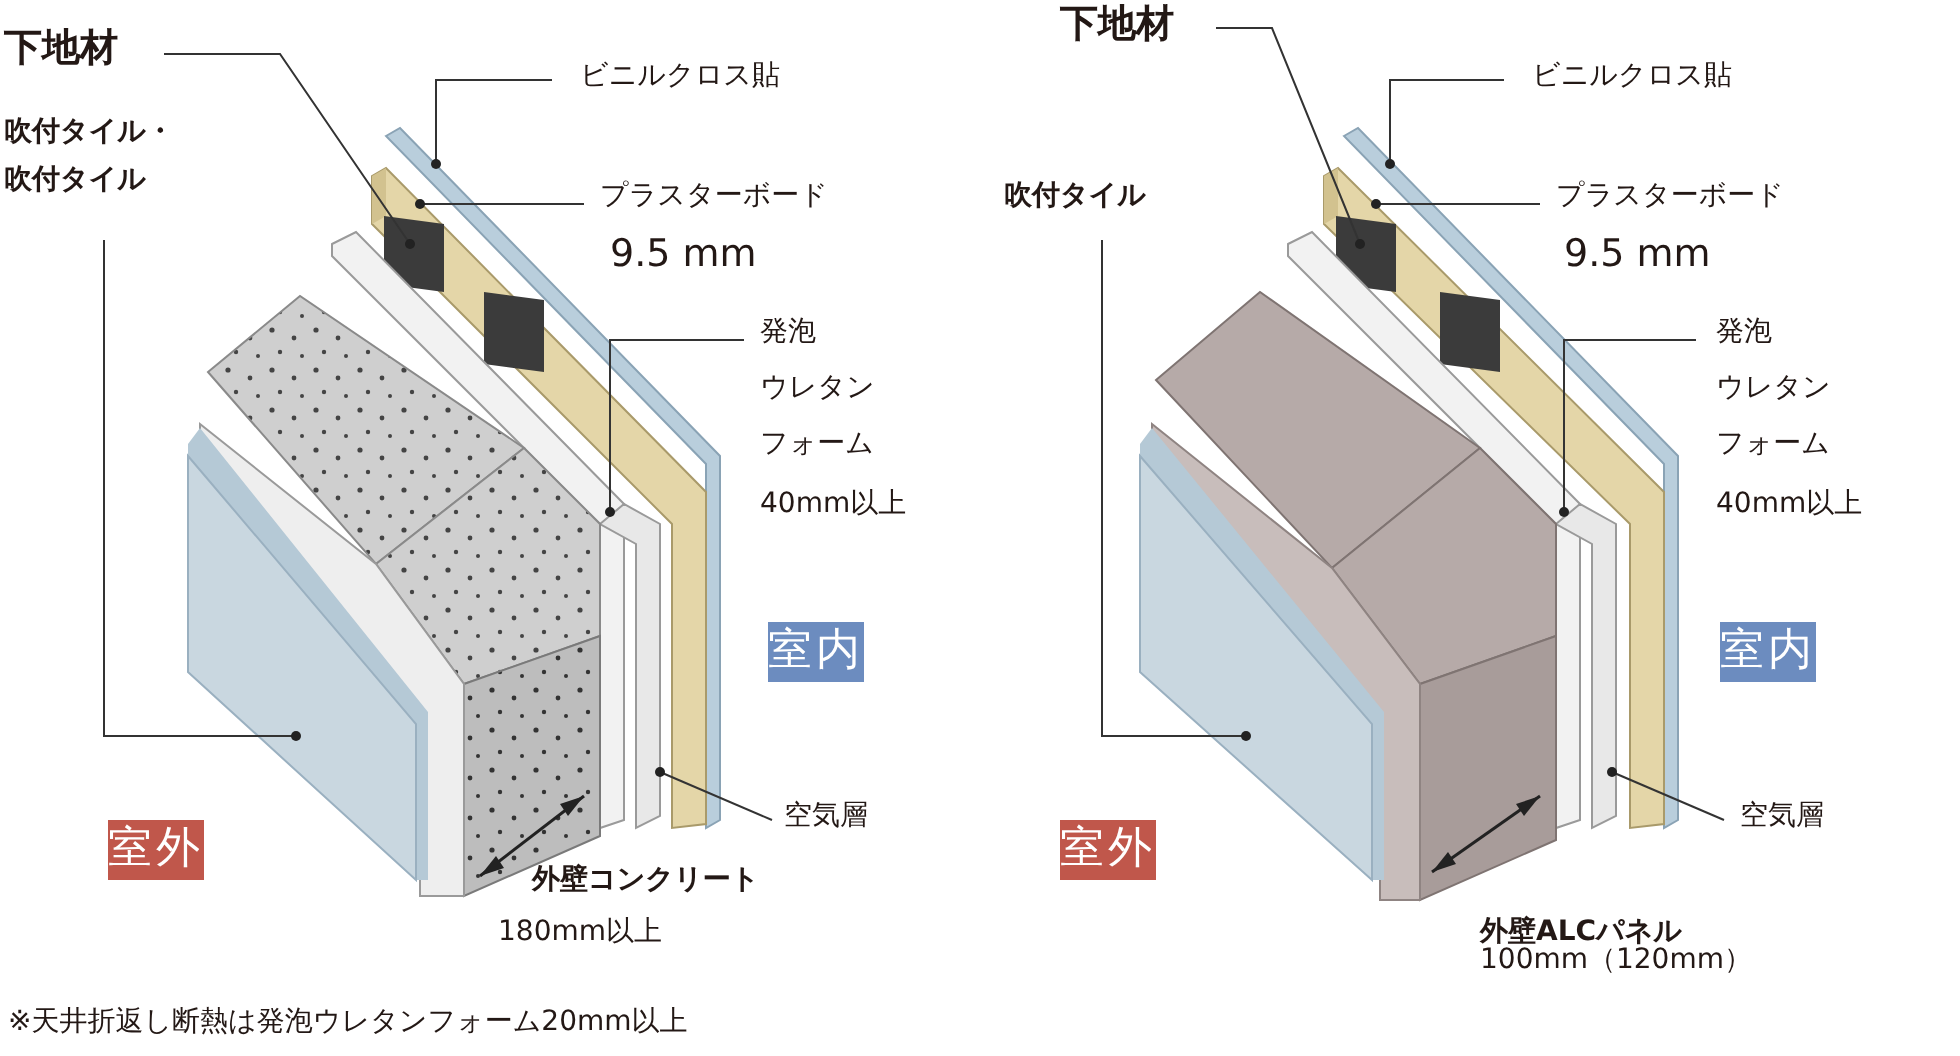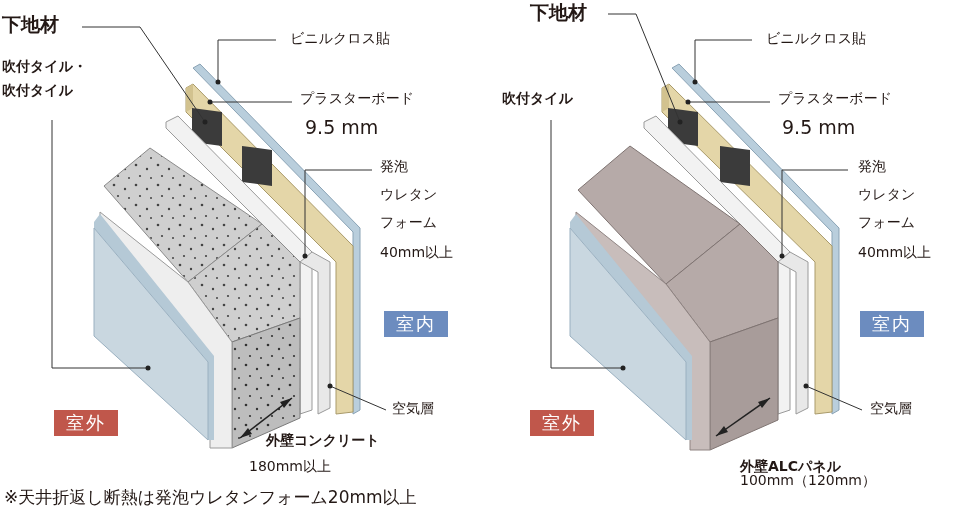--- a/index.html
+++ b/index.html
@@ -2,22 +2,22 @@
 <html><head>
 <meta charset="utf-8">
 <style>
   html,body{margin:0;padding:0;background:#fff;}
   body{width:980px;height:528px;position:relative;overflow:hidden;font-family:"DejaVu Sans","Liberation Sans",sans-serif;color:#231815;}
   svg.art{position:absolute;left:0;top:0;}
   .lbl{position:absolute;white-space:nowrap;line-height:1.15;}
   .bold{font-weight:bold;}
   .f20{font-size:19px;}
   .f18{font-size:14px;}
-  .badge{position:absolute;color:#fff;font-size:18px;padding:2px 12px;line-height:1.2;letter-spacing:2px;}
-  .note{position:absolute;left:4px;top:486px;font-size:17px;white-space:nowrap;}
+  .badge{position:absolute;color:#fff;font-size:22px;padding:2px 0;line-height:1.2;letter-spacing:2px;}
+  .note{position:absolute;left:4px;top:502px;font-size:14px;white-space:nowrap;}
 </style>
 </head>
 <body>
 
 <svg class="art" width="980" height="528" viewBox="0 0 980 528">
   <defs>
     <pattern id="dots" width="22" height="20" patternUnits="userSpaceOnUse">
       <rect width="22" height="20" fill="#cfcfcf"></rect>
       <circle cx="4" cy="5" r="1.3" fill="#444"></circle>
       <circle cx="15" cy="9" r="1.2" fill="#444"></circle>

